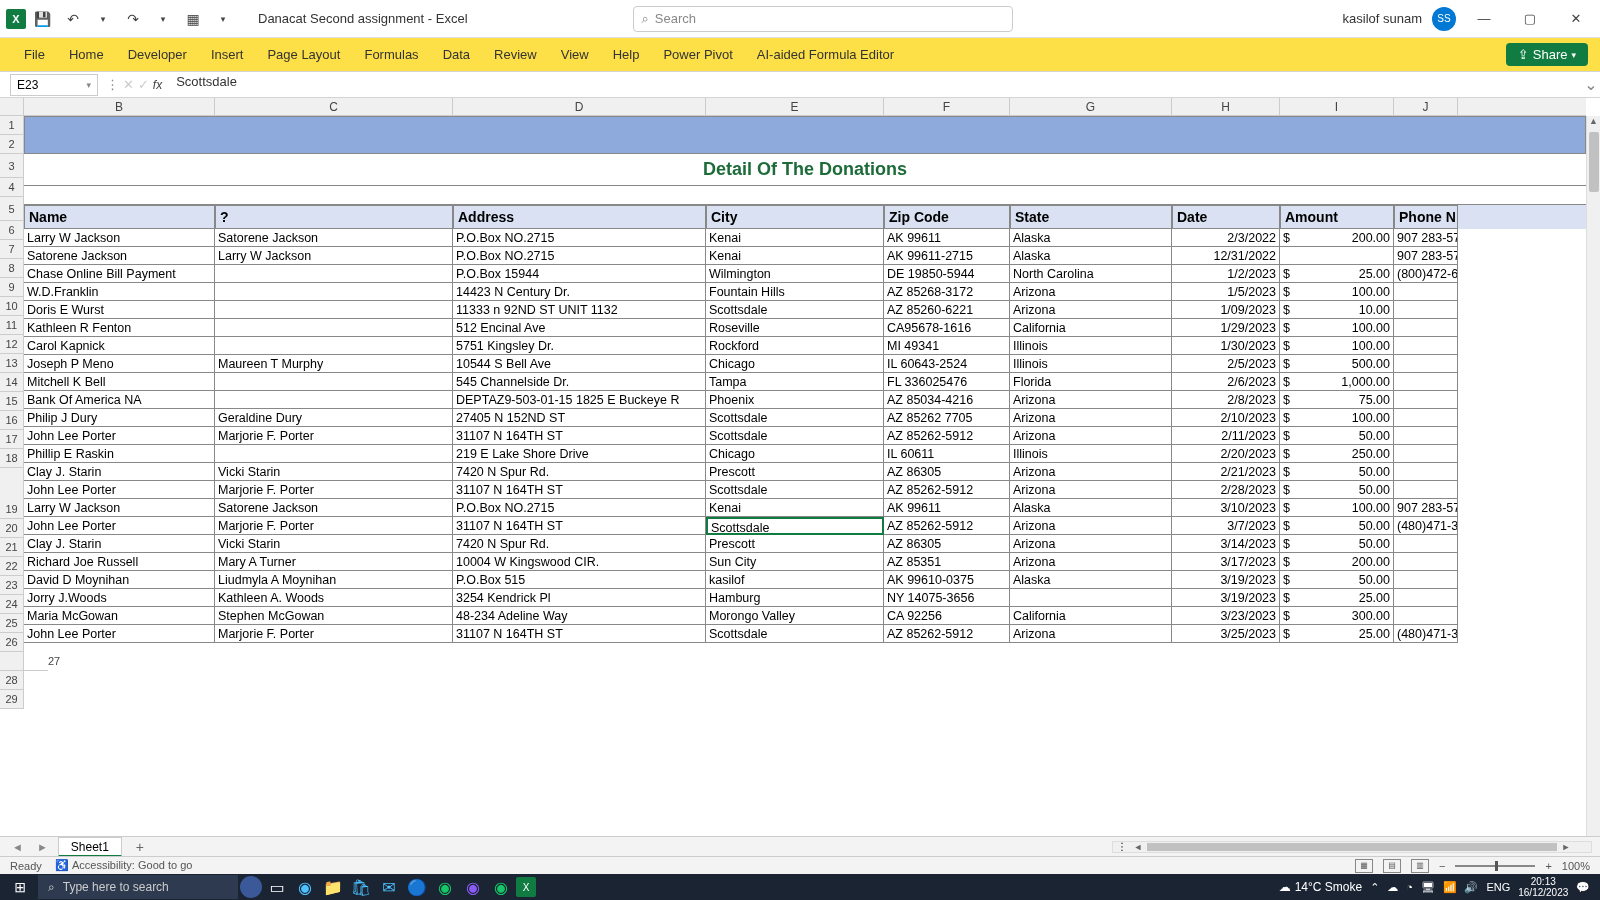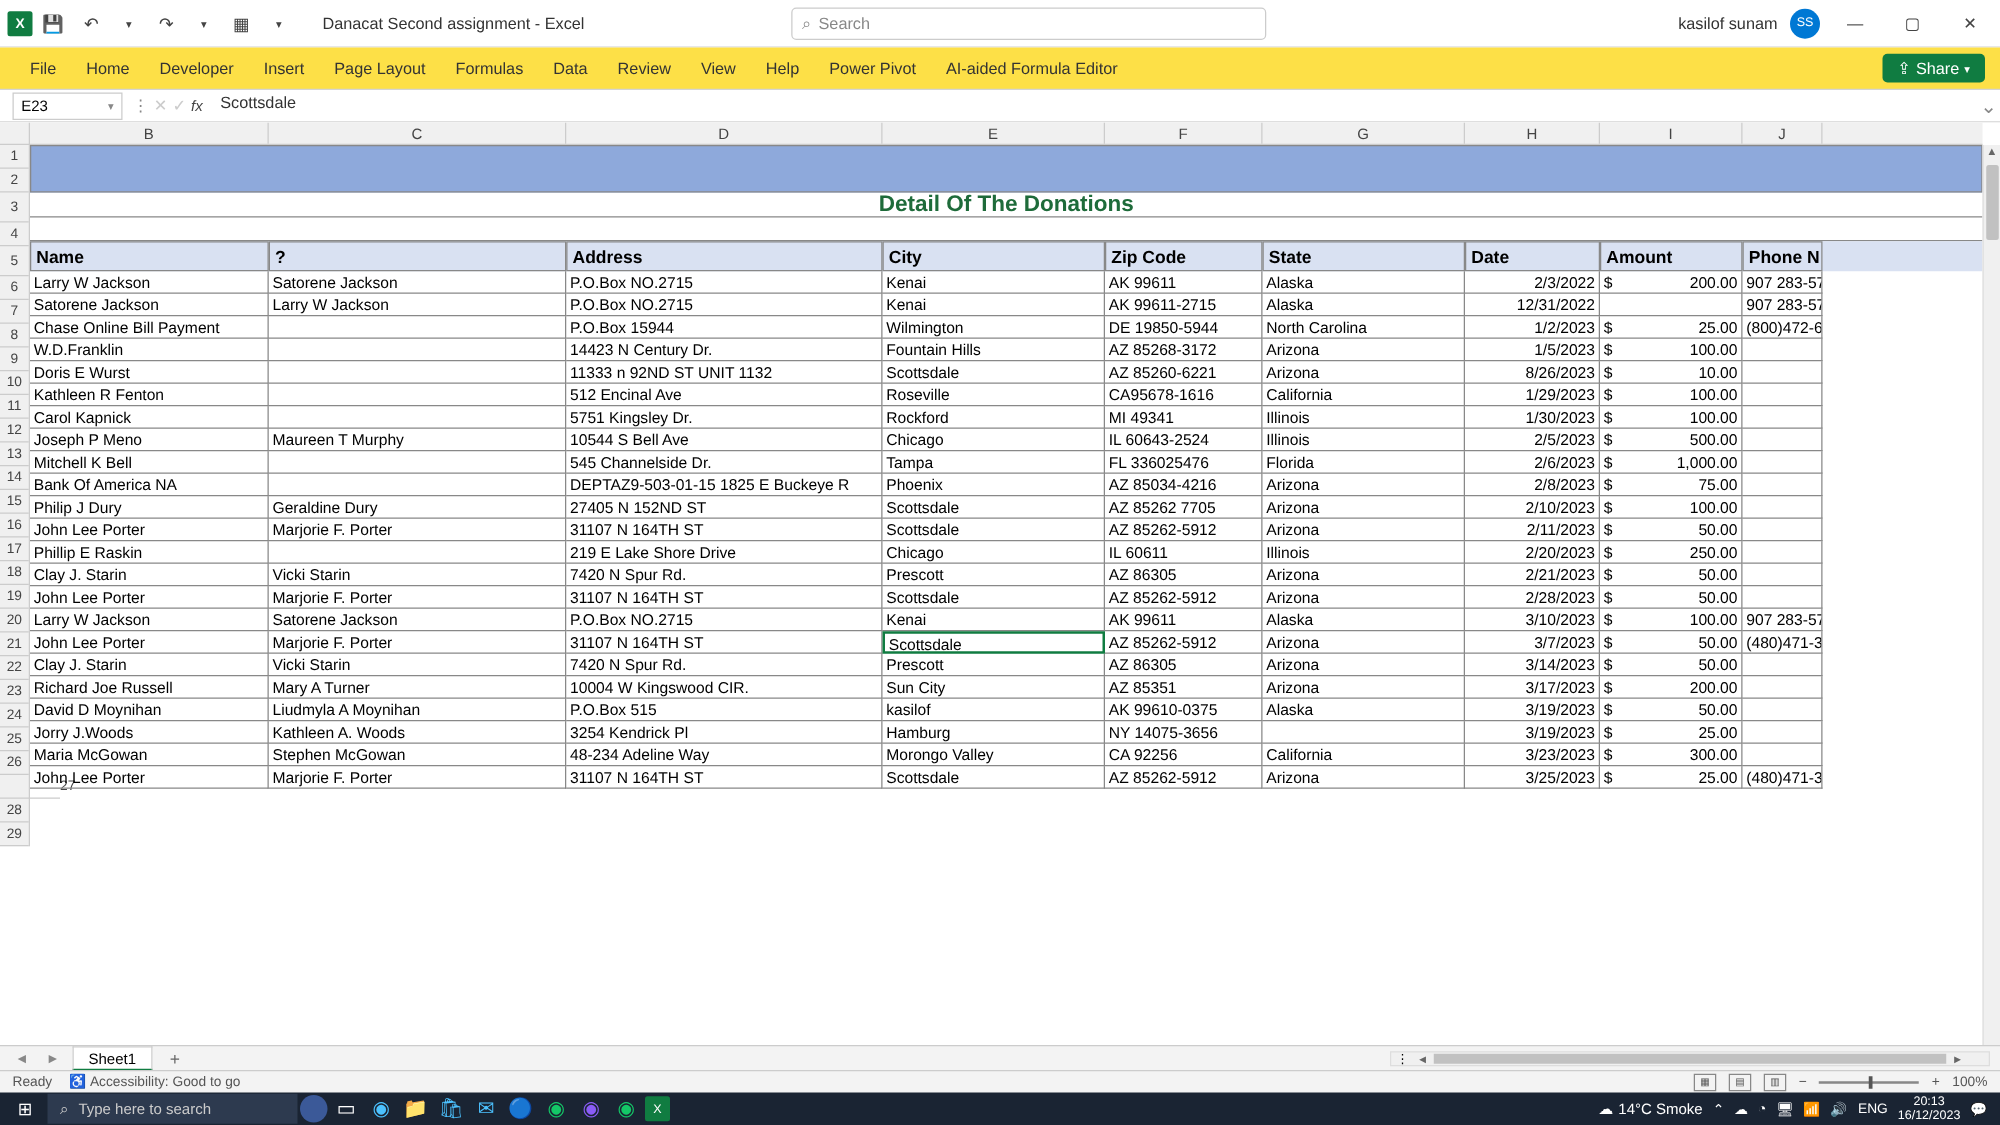--- a/index.html
+++ b/index.html
@@ -33,21 +33,21 @@
 
 .grid-wrap{position:absolute;top:98px;bottom:64px;left:0;right:0;background:#fff;overflow:hidden}
 .corner{position:absolute;top:0;left:0;width:24px;height:18px;background:#f0f0f0;border-right:1px solid #ccc;border-bottom:1px solid #ccc}
 .col-headers{position:absolute;top:0;left:24px;right:14px;height:18px;display:flex;background:#f0f0f0;border-bottom:1px solid #ccc}
 .ch{border-right:1px solid #ccc;text-align:center;font-size:12px;color:#444;line-height:18px;flex-shrink:0}
 .row-headers{position:absolute;top:18px;left:0;width:24px;background:#f0f0f0;border-right:1px solid #ccc}
 .rh{height:19px;border-bottom:1px solid #ccc;text-align:center;font-size:11px;color:#444;line-height:19px}
 .rh.tall{height:24px;line-height:24px}
 .cells{position:absolute;top:18px;left:24px;right:14px;bottom:0}
 .banner{height:38px;background:#8ea9db;border:1px solid #888}
-.title-row{height:20px;display:flex;align-items:center;justify-content:center;font-size:18px;font-weight:bold;color:#1e6b3a;border-bottom:1px solid #888}
+.title-row{height:32px;display:flex;align-items:center;justify-content:center;font-size:18px;font-weight:bold;color:#1e6b3a;border-bottom:1px solid #888}
 .empty-row{height:19px;border-bottom:1px solid #888}
 .hdr-row{height:24px;display:flex;background:#d9e1f2}
 .hdr-row .c{border:1px solid #888;font-weight:bold;font-size:14px;padding:0 4px;line-height:22px;overflow:hidden;white-space:nowrap}
 .data-row{height:18px;display:flex}
 .data-row .c{border-right:1px solid #888;border-bottom:1px solid #888;font-size:12.5px;padding:0 3px;line-height:18px;overflow:hidden;white-space:nowrap;flex-shrink:0}
 .c.rt{text-align:right}
 .selected-cell{border:2px solid #107c41!important;position:relative;z-index:5}
 .vscroll{position:absolute;top:18px;right:0;width:14px;bottom:0;background:#f0f0f0;border-left:1px solid #ddd}
 .vscroll .thumb{width:10px;margin:2px;height:60px;background:#c1c1c1;border-radius:2px}
 .vscroll .arr{height:14px;text-align:center;font-size:9px;color:#666}
@@ -171,21 +171,21 @@
       <div class="rh" style="height: 19px; line-height: 19px;">9</div>
       <div class="rh" style="height: 19px; line-height: 19px;">10</div>
       <div class="rh" style="height: 19px; line-height: 19px;">11</div>
       <div class="rh" style="height: 19px; line-height: 19px;">12</div>
       <div class="rh" style="height: 19px; line-height: 19px;">13</div>
       <div class="rh" style="height: 19px; line-height: 19px;">14</div>
       <div class="rh" style="height: 19px; line-height: 19px;">15</div>
       <div class="rh" style="height: 19px; line-height: 19px;">16</div>
       <div class="rh" style="height: 19px; line-height: 19px;">17</div>
       <div class="rh" style="height: 19px; line-height: 19px;">18</div>
-      <div class="rh" style="height: 19px; line-height: 19px;">19</div>
+      <div class="rh" style="height: 19px; line-height: 19px; margin-top: 32px;">19</div>
       <div class="rh" style="height: 19px; line-height: 19px;">20</div>
       <div class="rh" style="height: 19px; line-height: 19px;">21</div>
       <div class="rh" style="height: 19px; line-height: 19px;">22</div>
       <div class="rh" style="height: 19px; line-height: 19px;">23</div>
       <div class="rh" style="height: 19px; line-height: 19px;">24</div>
       <div class="rh" style="height: 19px; line-height: 19px;">25</div>
       <div class="rh" style="height: 19px; line-height: 19px;">26</div>
       <div class="rh" style="height: 19px; line-height: 19px; padding-left: 48px;">27</div>
       <div class="rh" style="height: 19px; line-height: 19px;">28</div>
       <div class="rh" style="height: 19px; line-height: 19px;">29</div>
@@ -259,21 +259,21 @@
           </div>
           <div class="c wJ"></div>
         </div>
         <div class="data-row">
           <div class="c wB">Doris E Wurst</div>
           <div class="c wC"></div>
           <div class="c wD">11333 n 92ND ST UNIT 1132</div>
           <div class="c wE">Scottsdale</div>
           <div class="c wF">AZ 85260-6221</div>
           <div class="c wG">Arizona</div>
-          <div class="c wH rt">8/26/2023</div>
+          <div class="c wH rt">1/09/2023</div>
           <div class="c wI rt" style="display: flex; justify-content: space-between;">
             <span>$</span>
             <span>10.00</span>
           </div>
           <div class="c wJ"></div>
         </div>
         <div class="data-row">
           <div class="c wB">Kathleen R Fenton</div>
           <div class="c wC"></div>
           <div class="c wD">512 Encinal Ave</div>

